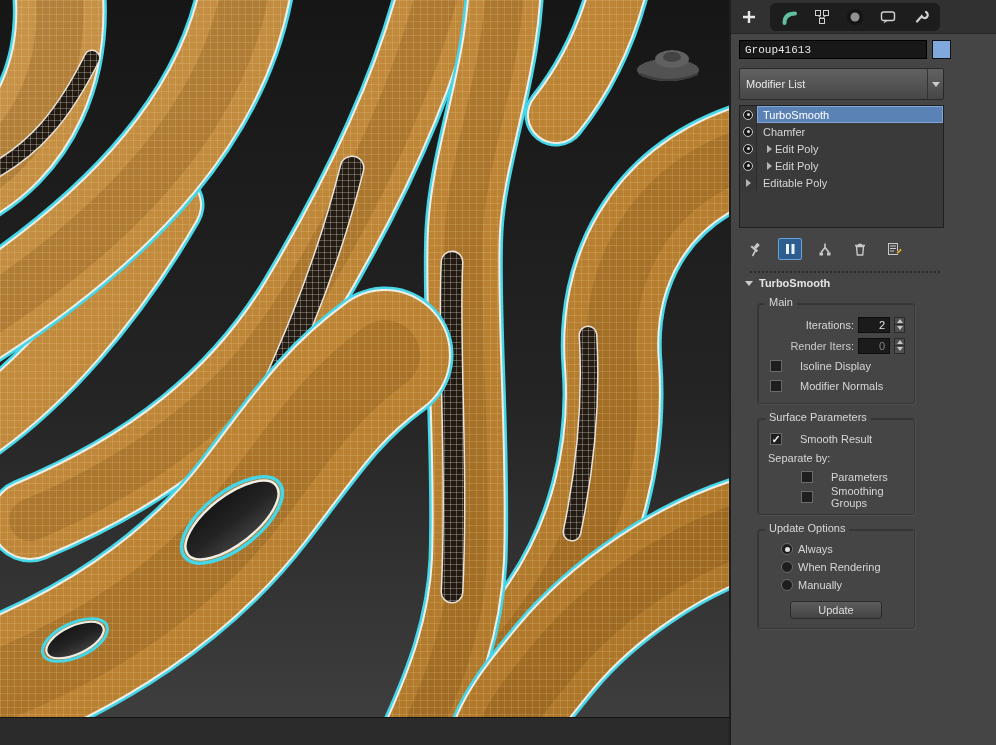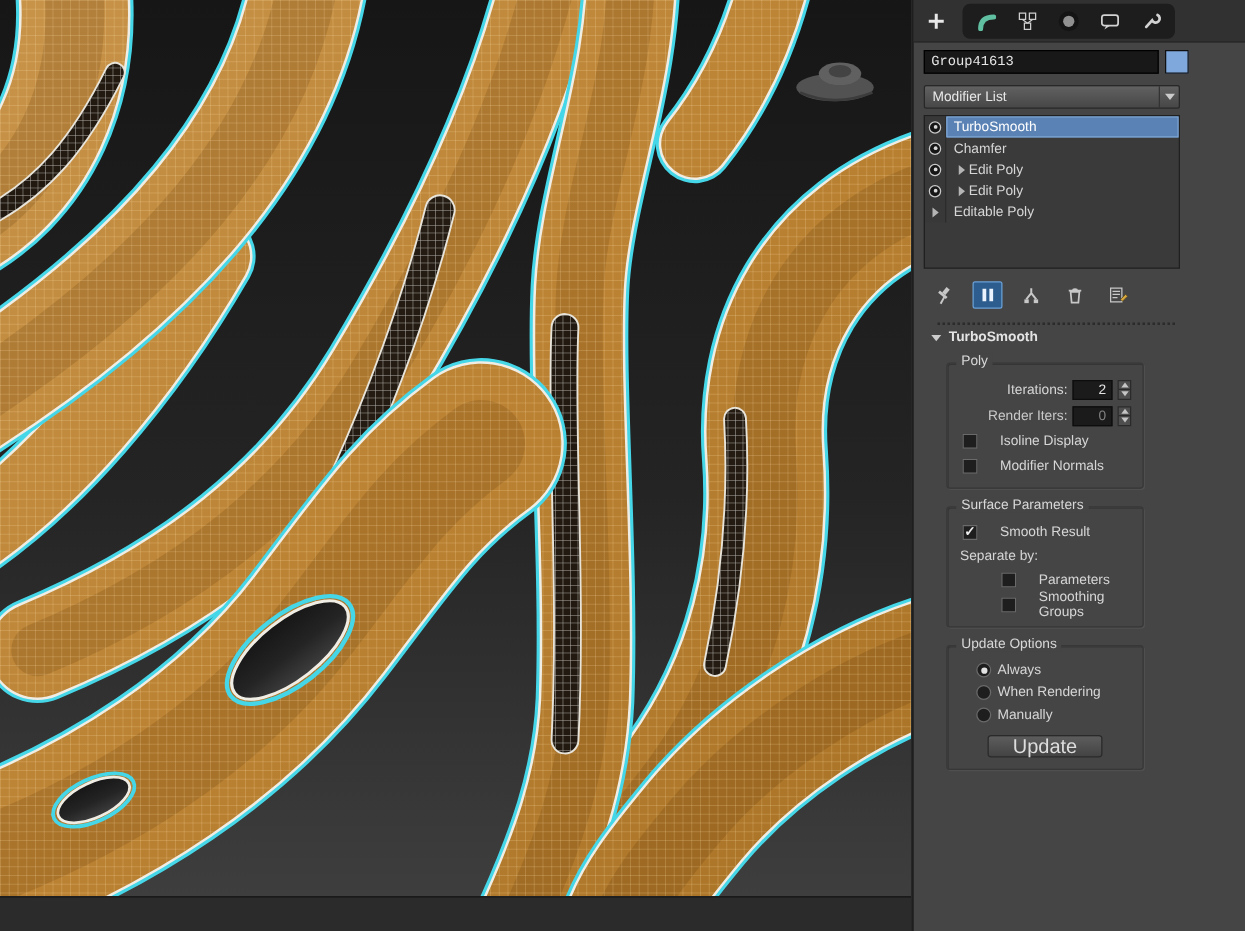--- a/index.html
+++ b/index.html
@@ -25,21 +25,21 @@
 
   .panel-inner { padding:4px 0 0 8px; width:220px; }
 
   .name-row { display:flex; align-items:center; margin-top:2px; }
   .name-field { width:188px; height:19px; background:#181818; border:1px solid #000;
                 color:#e6e6e6; font-size:11px; font-family:Liberation Mono, monospace;
                 padding:0 5px; }
   .color-swatch { width:19px; height:19px; margin-left:5px; background:#7fa8dd;
                   border:1px solid #111; cursor:pointer; }
 
-  .dropdown { margin-top:9px; width:205px; height:19px; display:flex; align-items:center;
+  .dropdown { margin-top:9px; width:205px; height:32px; display:flex; align-items:center;
               background:linear-gradient(#616161,#474747); border:1px solid #282828;
               border-radius:2px; padding-left:6px; cursor:pointer; }
   .dropdown .dd-label { flex:1; color:#e8e8e8; }
   .dd-arrow { width:16px; height:100%; display:flex; align-items:center; justify-content:center;
               border-left:1px solid #333; }
   .dd-arrow::after { content:""; border-left:4px solid transparent; border-right:4px solid transparent;
                      border-top:5px solid #cccccc; }
 
   .stack { margin-top:5px; width:205px; height:123px; background:#3a3a3a;
            border:1px solid #202020; overflow:hidden; }
@@ -101,21 +101,21 @@
   .checkbox.checked::after { content:"\2713"; color:#ececec; font-size:11px; font-weight:bold;
                              line-height:10px; }
   .radio { width:12px; height:12px; background:#1e1e1e; border:1px solid #6a6a6a;
            border-radius:50%; flex:none; display:flex; align-items:center; justify-content:center; }
   .radio.selected::after { content:""; width:5px; height:5px; border-radius:50%; background:#e2e2e2; }
   .plain-label { height:18px; display:flex; align-items:center; padding-left:5px; color:#d6d6d6; }
   .radio-row { height:18px; display:flex; align-items:center; gap:5px; padding-left:18px; cursor:pointer; }
 
   .update-btn { display:block; margin:7px auto 2px auto; width:92px; height:18px;
                 background:linear-gradient(#5d5d5d,#434343); border:1px solid #2a2a2a;
-                border-radius:3px; color:#dddddd; font-size:16px;
+                border-radius:3px; color:#dddddd; font-size:11px;
                 font-family:"Liberation Sans",sans-serif; cursor:pointer; }
 </style>
 </head>
 <body>
 <div id="root">
 
   <div class="viewport">
     <svg viewBox="0 0 729 717" preserveAspectRatio="none">
       <defs>
         <linearGradient id="bgGrad" x1="0" y1="0" x2="0" y2="1">
@@ -382,21 +382,21 @@
       </div>
 
       <div class="separator"></div>
 
       <div class="rollout-header">
         <span class="tri-down"></span>
         <span>TurboSmooth</span>
       </div>
 
       <div class="group">
-        <span class="group-label">Poly</span>
+        <span class="group-label">Main</span>
         <div class="spin-row">
           <span class="spin-label">Iterations:</span>
           <span class="spin-field">2</span>
           <span class="spin-arrows">
             <span class="arr up"></span>
               <span class="arr down"></span>
           </span>
         </div>
         <div class="spin-row disabled">
           <span class="spin-label">Render Iters:</span>

